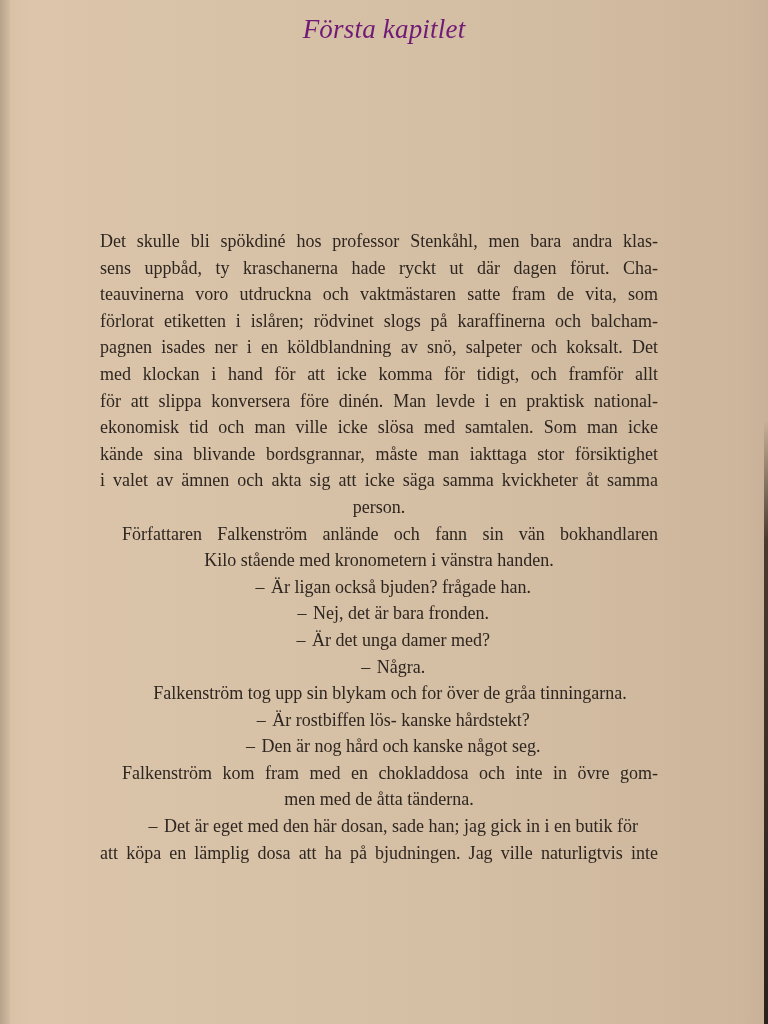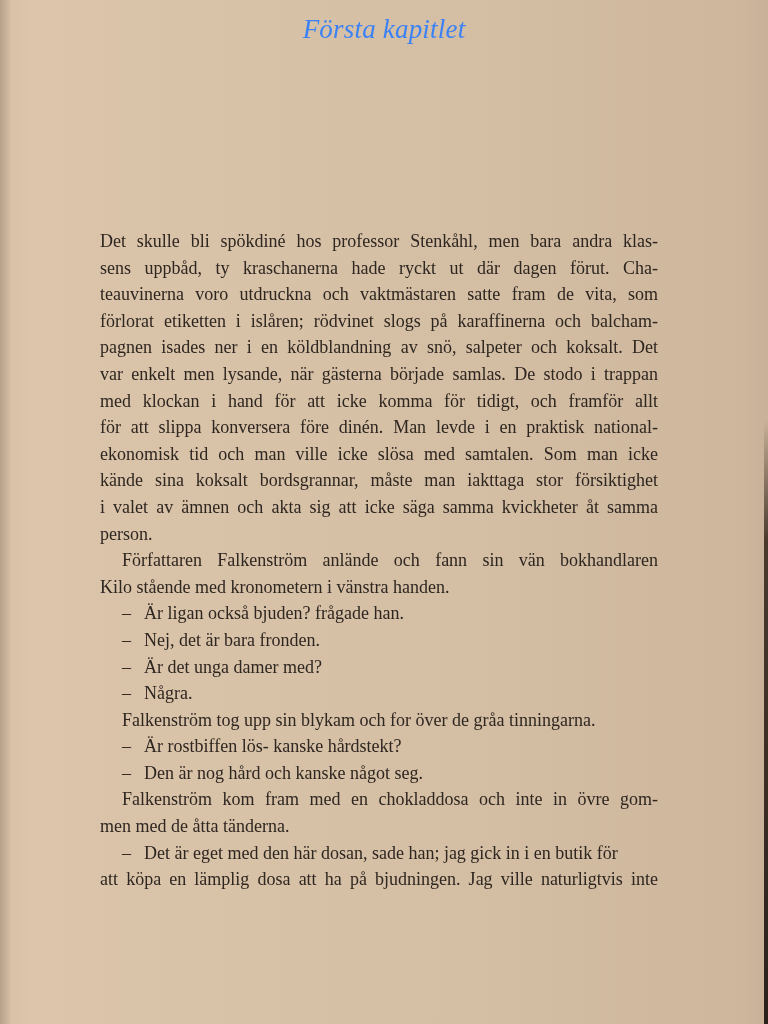--- a/index.html
+++ b/index.html
@@ -33,35 +33,36 @@
     background: linear-gradient(180deg, rgba(60,45,35,0) 0%, #4a3a2e 20%, #2a211b 100%);
   }
   .chapter-title {
     position: absolute;
     top: 14px;
     left: 0;
     width: 768px;
     text-align: center;
     font-style: italic;
     font-size: 27px;
-    color: #3b82f6;
+    color: #701a75;
     letter-spacing: 0.2px;
   }
   .text-block {
     position: absolute;
     left: 100px;
     top: 228px;
     width: 558px;
     font-size: 18px;
     line-height: 26.6px;
   }
   .line {
     display: block;
     white-space: nowrap;
     height: 26.6px;
+    text-align: center;
   }
   .justify {
     text-align: justify;
     text-align-last: justify;
   }
   .indent {
     padding-left: 22px;
   }
   .dash-line {
     padding-left: 22px;
@@ -80,25 +81,24 @@
   <div class="right-edge"></div>
 
   <div class="chapter-title">Första kapitlet</div>
 
   <div class="text-block">
     <span class="line justify">Det skulle bli spökdiné hos professor Stenkåhl, men bara andra klas-</span>
     <span class="line justify">sens uppbåd, ty kraschanerna hade ryckt ut där dagen förut. Cha-</span>
     <span class="line justify">teauvinerna voro utdruckna och vaktmästaren satte fram de vita, som</span>
     <span class="line justify">förlorat etiketten i islåren; rödvinet slogs på karaffinerna och balcham-</span>
     <span class="line justify">pagnen isades ner i en köldblandning av snö, salpeter och koksalt. Det</span>
-    <span class="line justify">var enkelt men lysande, när gästerna började samlas. De stodo i trappan</span>
     <span class="line justify">med klockan i hand för att icke komma för tidigt, och framför allt</span>
     <span class="line justify">för att slippa konversera före dinén. Man levde i en praktisk national-</span>
     <span class="line justify">ekonomisk tid och man ville icke slösa med samtalen. Som man icke</span>
-    <span class="line justify">kände sina koksalt bordsgrannar, måste man iakttaga stor försiktighet</span>
+    <span class="line justify">kände sina blivande bordsgrannar, måste man iakttaga stor försiktighet</span>
     <span class="line justify">i valet av ämnen och akta sig att icke säga samma kvickheter åt samma</span>
     <span class="line">person.</span>
 
     <span class="line justify indent">Författaren Falkenström anlände och fann sin vän bokhandlaren</span>
     <span class="line">Kilo stående med kronometern i vänstra handen.</span>
 
     <span class="line dash-line"><span class="dash">–</span><span>Är ligan också bjuden? frågade han.</span></span>
     <span class="line dash-line"><span class="dash">–</span><span>Nej, det är bara fronden.</span></span>
     <span class="line dash-line"><span class="dash">–</span><span>Är det unga damer med?</span></span>
     <span class="line dash-line"><span class="dash">–</span><span>Några.</span></span>

